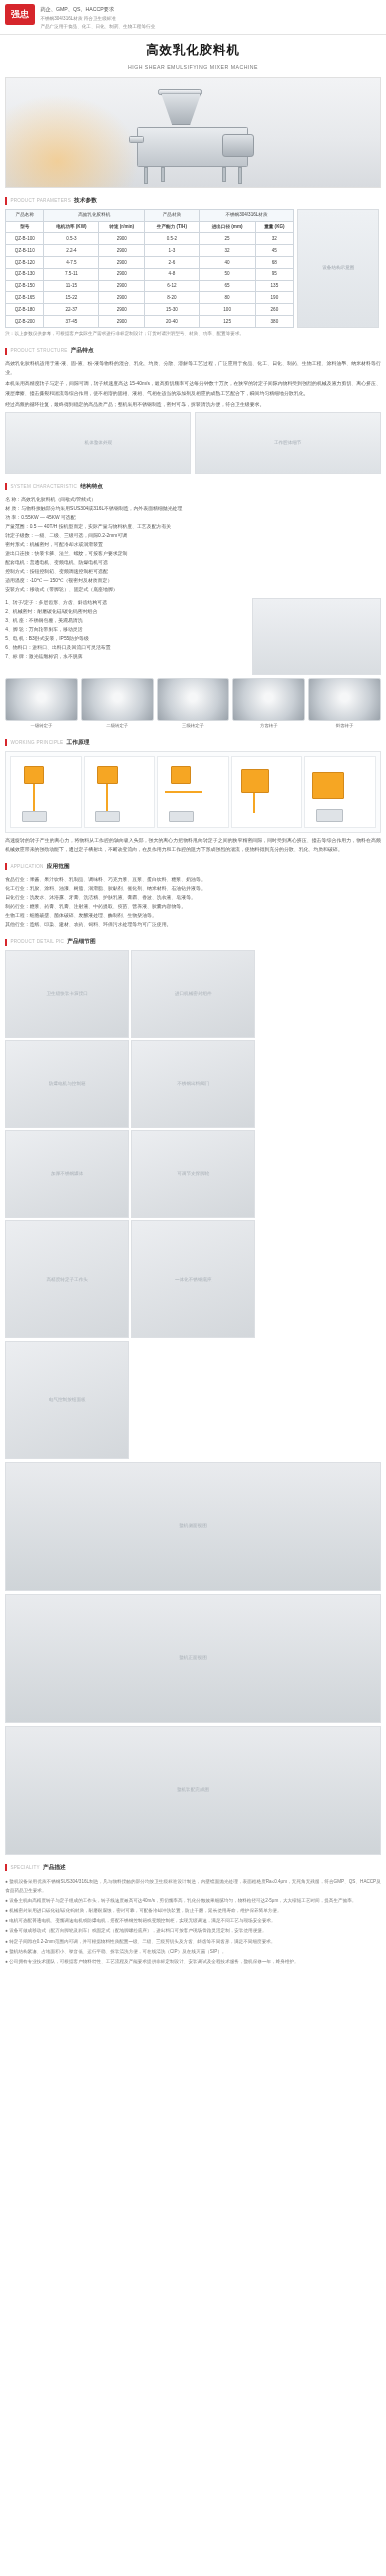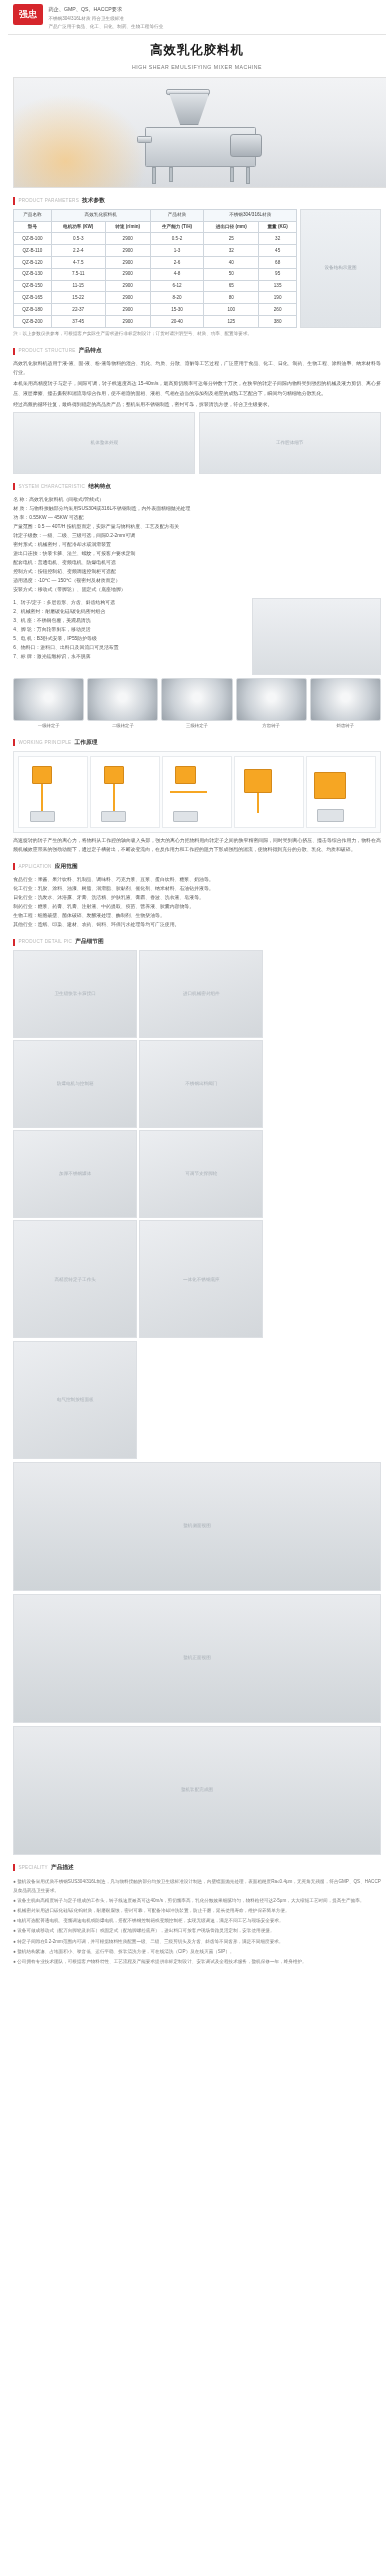--- a/index.html
+++ b/index.html
@@ -4,21 +4,21 @@
 <style>
   * { box-sizing: border-box; margin: 0; padding: 0; }
   body {
     width: 386px;
     font-family: "Liberation Sans", "DejaVu Sans", sans-serif;
     background: #ffffff;
     color: #333;
     font-size: 5.7px;
     line-height: 1.7;
   }
-  .page { width: 386px; margin: 0 auto; background:#fff;padding-left:8px; }
+  .page { width: 386px; margin: 0 auto; background:#fff; }
 
   
   .hdr {
     display:flex; align-items:flex-start; gap:5.2px;
     padding:4.1px 5.2px 3.1px 5.2px;
     border-bottom:0.5px solid #e3e3e3;
   }
   .logo {
     width:30px; height:20.6px; background:#d6262c; border-radius:2.1px;
     display:flex; align-items:center; justify-content:center;

